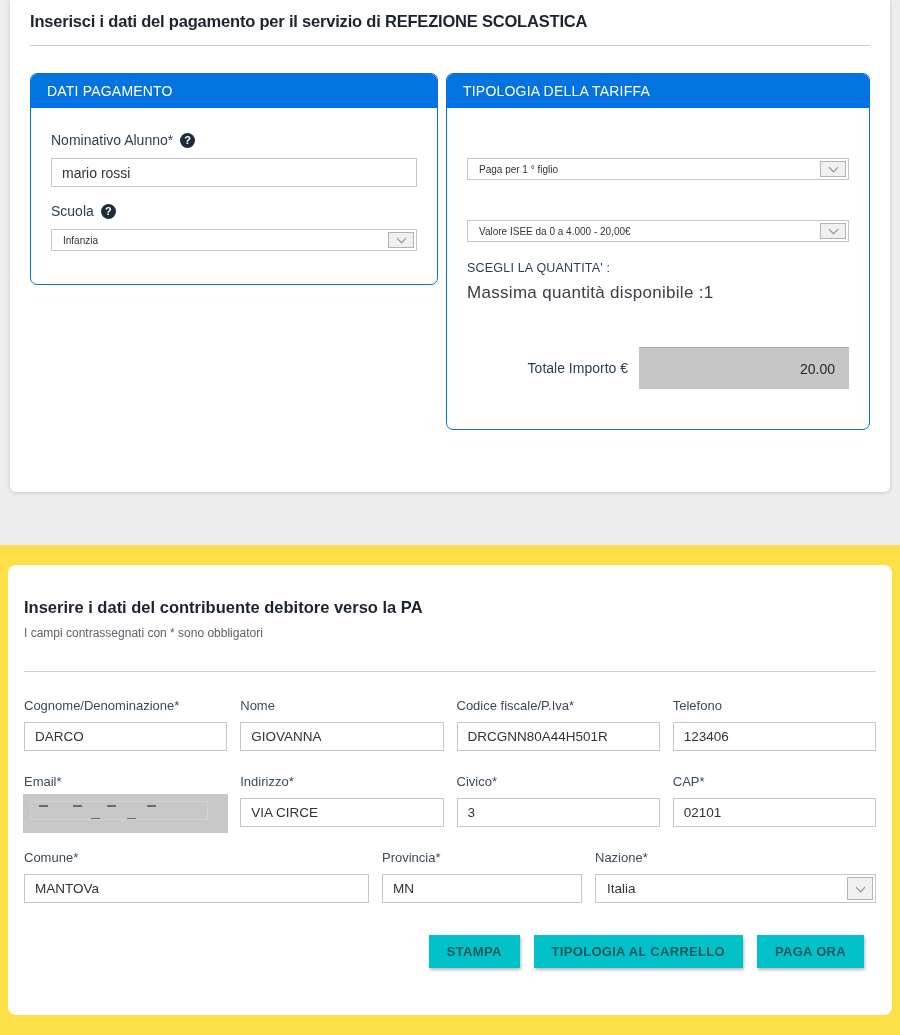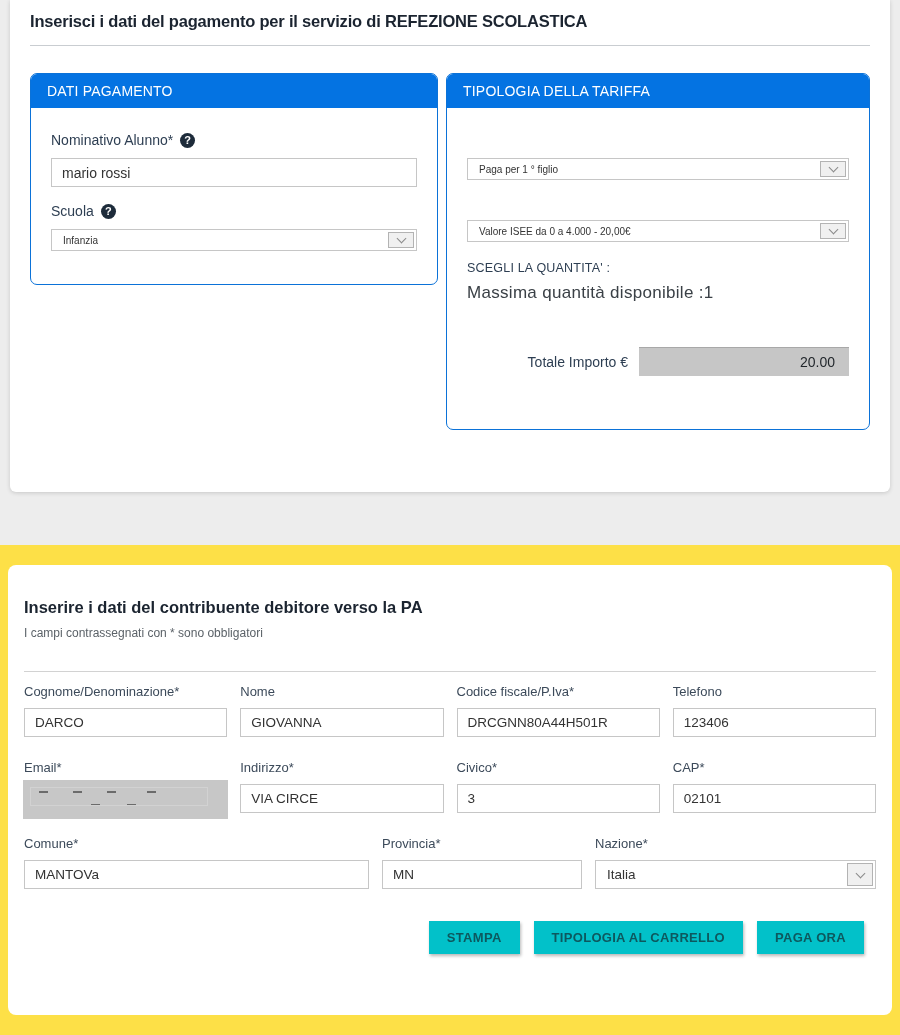--- a/index.html
+++ b/index.html
@@ -37,32 +37,32 @@
   .chev { width:7px; height:7px; border-right:1px solid #8a8a8a; border-bottom:1px solid #8a8a8a;
           transform:rotate(45deg); margin-top:-3px; }
 
   .panel-tt-body { padding:0 20px; }
   .sel-figlio { margin-top:50px; }
   .sel-isee { margin-top:40px; }
   .scegli { margin-top:19px; font-size:12.5px; color:#2d3e52; letter-spacing:.2px; }
   .massima { margin-top:8px; font-size:17px; color:#3a4046; letter-spacing:.3px; }
   .totale-row { margin-top:44px; display:flex; justify-content:flex-end; align-items:center; gap:11px; }
   .totale-label { font-size:14px; color:#2d3e52; }
-  .totale-box { width:210px; height:29px; background:#c6c6c6; border-top:1px solid #a8a8a8;
+  .totale-box { width:210px; height:42px; background:#c6c6c6; border-top:1px solid #a8a8a8;
                 display:flex; align-items:center; justify-content:flex-end; padding:0 14px;
                 font-size:14px; color:#1f2429; }
 
   
   .blue-band { margin-top:53px; background:#fde047; height:490px; padding:20px 8px; }
   .bottom-card { background:#fff; border-radius:8px; height:450px; padding:33px 16px 0; }
   .bc-title { font-size:16.5px; font-weight:bold; color:#1b2430; }
   .bc-sub { font-size:12px; color:#5b6268; margin-top:9px; }
   .bc-hr { border:none; border-top:1px solid #d2d2d2; margin-top:31px; }
 
-  .form-grid { display:grid; column-gap:13px; margin-top:12px; }
+  .form-grid { display:grid; column-gap:13px; margin-top:26px; }
   .g4 { grid-template-columns:repeat(4,1fr); }
   .g3 { grid-template-columns:345px 200px 1fr; margin-top:23px; }
   .fg label { display:block; font-size:13px; color:#3c4a5a; margin-bottom:9px; }
   .fg .text-input { font-size:13.5px; }
   .fg .sel { height:29px; font-size:13.5px; }
 
   .email-wrap { position:relative; }
   .redaction { position:absolute; left:-1px; right:-1px; top:-4px; bottom:-6px; background:#c7c7c7; }
   .redaction::after { content:""; position:absolute; left:7px; top:7px; right:20px; height:17px;
                       border:1px solid #d2d2d2; }

